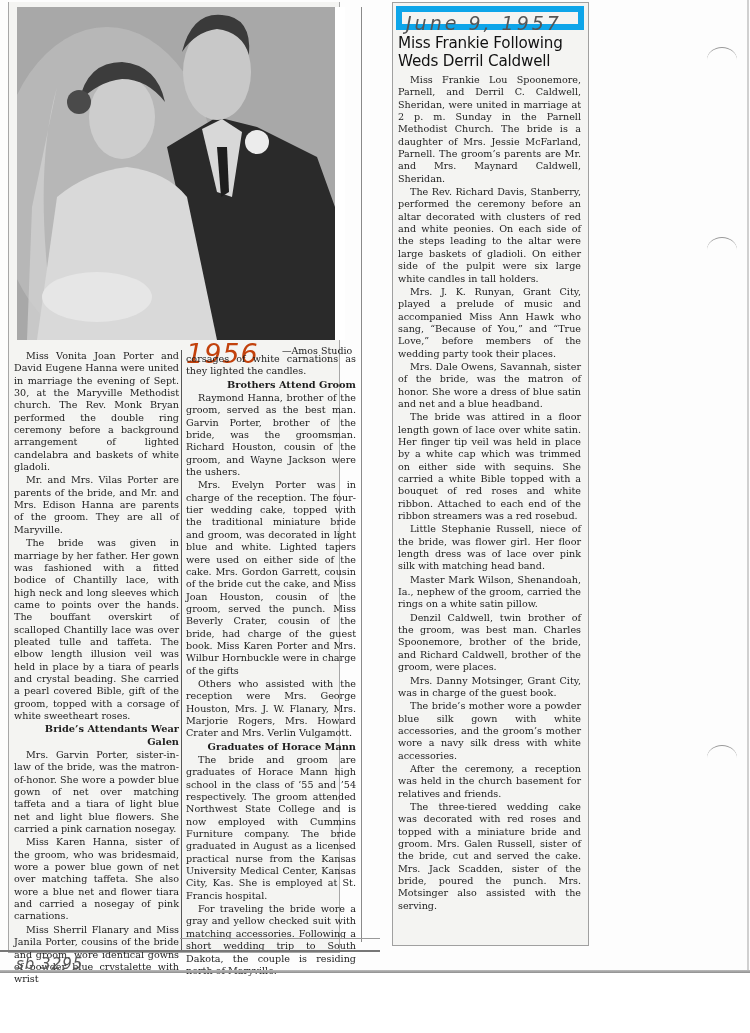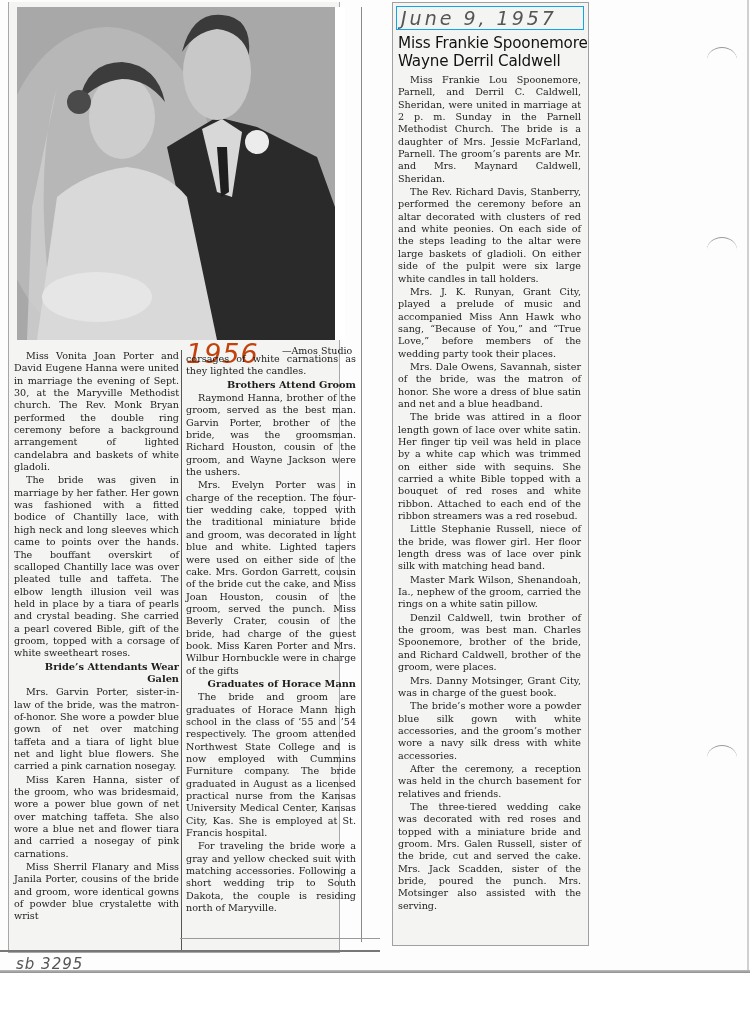--- a/index.html
+++ b/index.html
@@ -22,21 +22,21 @@
            font-size:27px; font-style:italic; color:#c2410c; letter-spacing:1px; font-weight:300; }
   .credit { position:absolute; left:282px; top:345px; font-size:9.5px; }
   .col { position:absolute; font-size:9.6px; line-height:12.35px; text-align:justify; }
   .col p { margin:0 0 1px 0; text-indent:12px; }
   .col h4 { margin:1px 0 1px 0; font-size:9.8px; font-weight:bold; text-indent:0; text-align:right; }
   .col1 { left:14px; top:350px; width:165px; }
   .col2 { left:186px; top:353px; width:170px; }
   .divider-v { position:absolute; background:#555; width:1px; }
   .clip-right { left:392px; top:2px; width:195px; height:942px; border:1px solid #a0a0a0; }
   .date-note { position:absolute; left:396px; top:6px; width:188px; height:24px;
-           border:1px solid #0ea5e9; font-family:"DejaVu Sans", sans-serif; font-style:italic;
+           border:6px solid #0ea5e9; font-family:"DejaVu Sans", sans-serif; font-style:italic;
            font-size:19px; color:#555; letter-spacing:3px; line-height:22px; padding-left:4px; box-sizing:border-box;}
   .headline { position:absolute; left:398px; top:34px; width:190px; font-family:"DejaVu Sans", sans-serif;
            font-size:15.2px; line-height:18px; font-weight:normal; color:#111; letter-spacing:-0.2px; }
   .col3 { left:398px; top:74px; width:183px; }
   .scrapbook-id { position:absolute; left:16px; top:955px; font-family:"DejaVu Sans", sans-serif;
            font-style:italic; font-size:15px; color:#555; letter-spacing:1px;text-align:center; }
   .bottom-shadow { position:absolute; left:0; top:950px; width:380px; height:2px; background:#777; }
   .mid-shadow { position:absolute; left:180px; top:938px; width:200px; height:1px; background:#999; }
 </style>
 </head>
@@ -76,43 +76,45 @@
       <ellipse cx="80" cy="290" rx="55" ry="25" fill="#e6e6e6"></ellipse>
     </svg>
   </div>
   <div class="photo-white-strip"></div>
 
   <div class="year-note">1956</div>
   <div class="credit">—Amos Studio</div>
 
   <div class="col col1" id="col1">
       <p>Miss Vonita Joan Porter and David Eugene Hanna were united in marriage the evening of Sept. 30, at the Maryville Methodist church. The Rev. Monk Bryan performed the double ring ceremony before a background arrangement of lighted candelabra and baskets of white gladoli.</p>
+      <p>Mr. and Mrs. Vilas Porter are parents of the bride, and Mr. and Mrs. Edison Hanna are parents of the groom. They are all of Maryville.</p>
       <p>The bride was given in marriage by her father. Her gown was fashioned with a fitted bodice of Chantilly lace, with high neck and long sleeves which came to points over the hands. The bouffant overskirt of scalloped Chantilly lace was over pleated tulle and taffeta. The elbow length illusion veil was held in place by a tiara of pearls and crystal beading. She carried a pearl covered Bible, gift of the groom, topped with a corsage of white sweetheart roses.</p>
       <h4>Bride’s Attendants Wear Galen</h4>
       <p>Mrs. Garvin Porter, sister-in-law of the bride, was the matron-of-honor. She wore a powder blue gown of net over matching taffeta and a tiara of light blue net and light blue flowers. She carried a pink carnation nosegay.</p>
       <p>Miss Karen Hanna, sister of the groom, who was bridesmaid, wore a power blue gown of net over matching taffeta. She also wore a blue net and flower tiara and carried a nosegay of pink carnations.</p>
       <p>Miss Sherril Flanary and Miss Janila Porter, cousins of the bride and groom, wore identical gowns of powder blue crystalette with wrist</p>
     </div>
   <div class="divider-v" style="left:181px; top:350px; height:600px;"></div>
   <div class="col col2" id="col2">
       <p style="text-indent: 0px;">corsages of white carnations as they lighted the candles.</p>
       <h4>Brothers Attend Groom</h4>
       <p>Raymond Hanna, brother of the groom, served as the best man. Garvin Porter, brother of the bride, was the groomsman. Richard Houston, cousin of the groom, and Wayne Jackson were the ushers.</p>
       <p>Mrs. Evelyn Porter was in charge of the reception. The four-tier wedding cake, topped with the traditional miniature bride and groom, was decorated in light blue and white. Lighted tapers were used on either side of the cake. Mrs. Gordon Garrett, cousin of the bride cut the cake, and Miss Joan Houston, cousin of the groom, served the punch. Miss Beverly Crater, cousin of the bride, had charge of the guest book. Miss Karen Porter and Mrs. Wilbur Hornbuckle were in charge of the gifts</p>
+      <p>Others who assisted with the reception were Mrs. George Houston, Mrs. J. W. Flanary, Mrs. Marjorie Rogers, Mrs. Howard Crater and Mrs. Verlin Vulgamott.</p>
       <h4>Graduates of Horace Mann</h4>
       <p>The bride and groom are graduates of Horace Mann high school in the class of ’55 and ’54 respectively. The groom attended Northwest State College and is now employed with Cummins Furniture company. The bride graduated in August as a licensed practical nurse from the Kansas University Medical Center, Kansas City, Kas. She is employed at St. Francis hospital.</p>
       <p>For traveling the bride wore a gray and yellow checked suit with matching accessories. Following a short wedding trip to South Dakota, the couple is residing north of Maryville.</p>
     </div>
   <div class="divider-v" style="left:361px; top:7px; height:935px; background:#8a8a8a;"></div>
   <div class="mid-shadow"></div>
   <div class="bottom-shadow"></div>
 
   <div class="clip clip-right"></div>
   <div class="date-note">June 9, 1957</div>
-  <div class="headline">Miss Frankie Spoonemore Wayne Derril Caldwell</div>
+  <div class="headline">Miss Frankie Following Weds Derril Caldwell</div>
   <div class="col col3" id="col3">
       <p>Miss Frankie Lou Spoonemore, Parnell, and Derril C. Caldwell, Sheridan, were united in marriage at 2 p. m. Sunday in the Parnell Methodist Church. The bride is a daughter of Mrs. Jessie McFarland, Parnell. The groom’s parents are Mr. and Mrs. Maynard Caldwell, Sheridan.</p>
       <p>The Rev. Richard Davis, Stanberry, performed the ceremony before an altar decorated with clusters of red and white peonies. On each side of the steps leading to the altar were large baskets of gladioli. On either side of the pulpit were six large white candles in tall holders.</p>
       <p>Mrs. J. K. Runyan, Grant City, played a prelude of music and accompanied Miss Ann Hawk who sang, “Because of You,” and “True Love,” before members of the wedding party took their places.</p>
       <p>Mrs. Dale Owens, Savannah, sister of the bride, was the matron of honor. She wore a dress of blue satin and net and a blue headband.</p>
       <p>The bride was attired in a floor length gown of lace over white satin. Her finger tip veil was held in place by a white cap which was trimmed on either side with sequins. She carried a white Bible topped with a bouquet of red roses and white ribbon. Attached to each end of the ribbon streamers was a red rosebud.</p>
       <p>Little Stephanie Russell, niece of the bride, was flower girl. Her floor length dress was of lace over pink silk with matching head band.</p>
       <p>Master Mark Wilson, Shenandoah, Ia., nephew of the groom, carried the rings on a white satin pillow.</p>
       <p>Denzil Caldwell, twin brother of the groom, was best man. Charles Spoonemore, brother of the bride, and Richard Caldwell, brother of the groom, were places.</p>
       <p>Mrs. Danny Motsinger, Grant City, was in charge of the guest book.</p>

